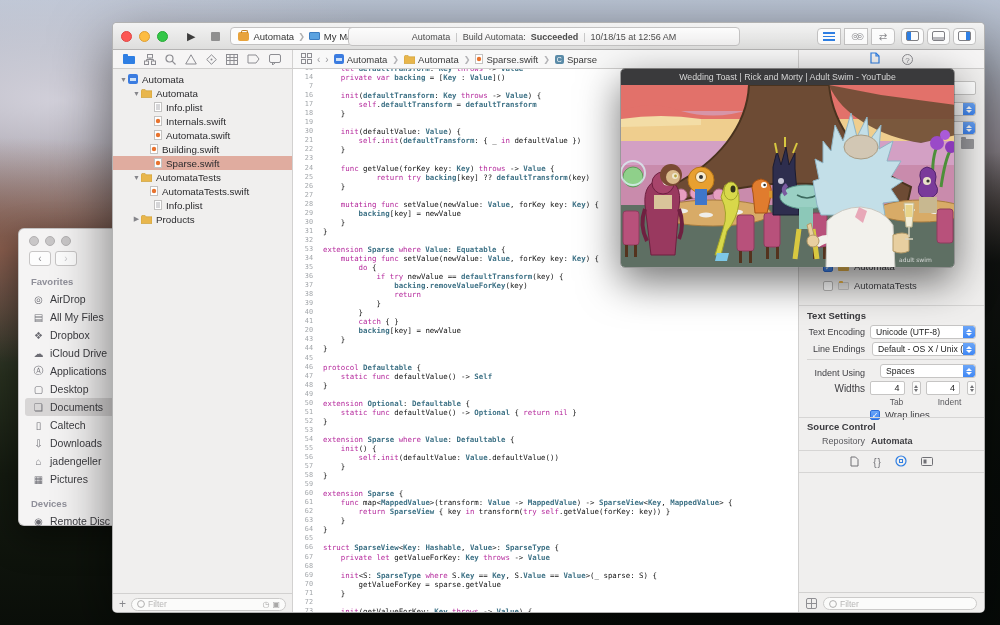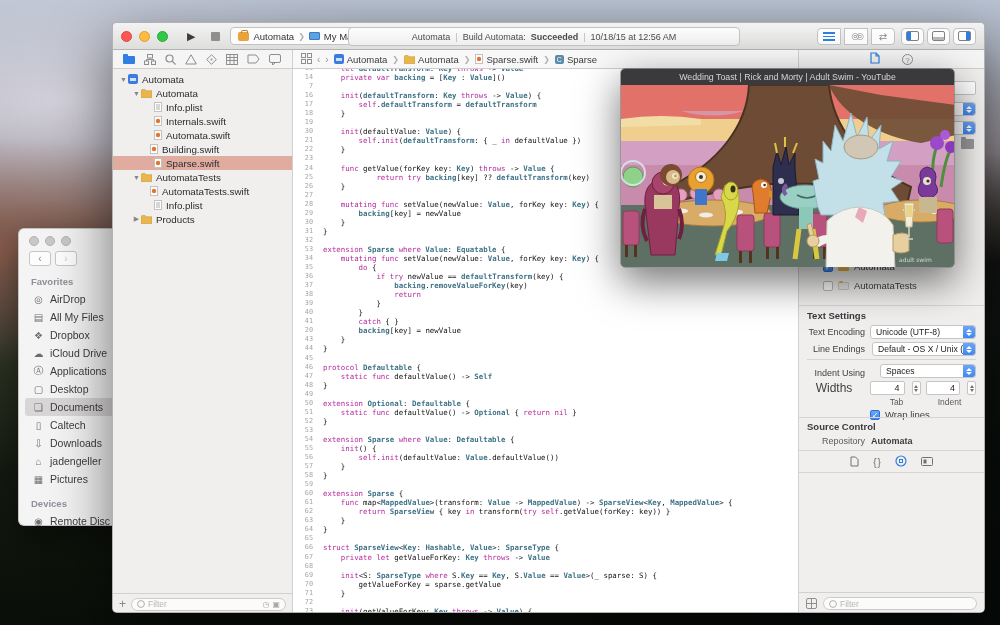--- a/index.html
+++ b/index.html
@@ -671,21 +671,21 @@
           <span style="width:62px;text-align:right;flex:none;font-size:9px;">Indent Using</span>
           <div class="popup">
               <span>Spaces</span>
               <span class="step">
                 <i class="up"></i>
                 <i class="dn"></i>
               </span>
             </div>
         </div>
         <div class="irow" style="top:312px;left:4px;right:8px;gap:5px;">
-          <span style="width:62px;text-align:center;flex:none;font-size:12px;">Widths</span>
+          <span style="width:62px;text-align:right;flex:none;font-size:10px;">Widths</span>
           <div class="numfield">4</div>
           <span class="stepbox">
               <i class="up"></i>
               <i class="dn"></i>
             </span>
           <div class="numfield">4</div>
           <span class="stepbox">
               <i class="up"></i>
               <i class="dn"></i>
             </span>

